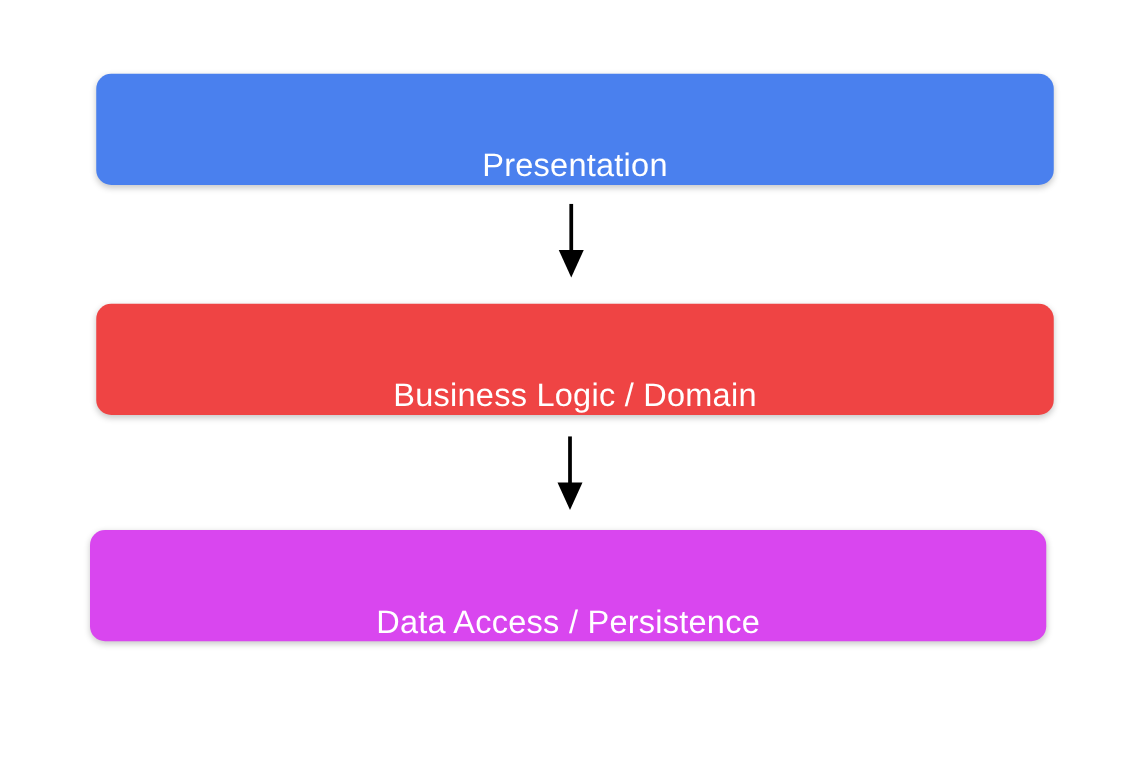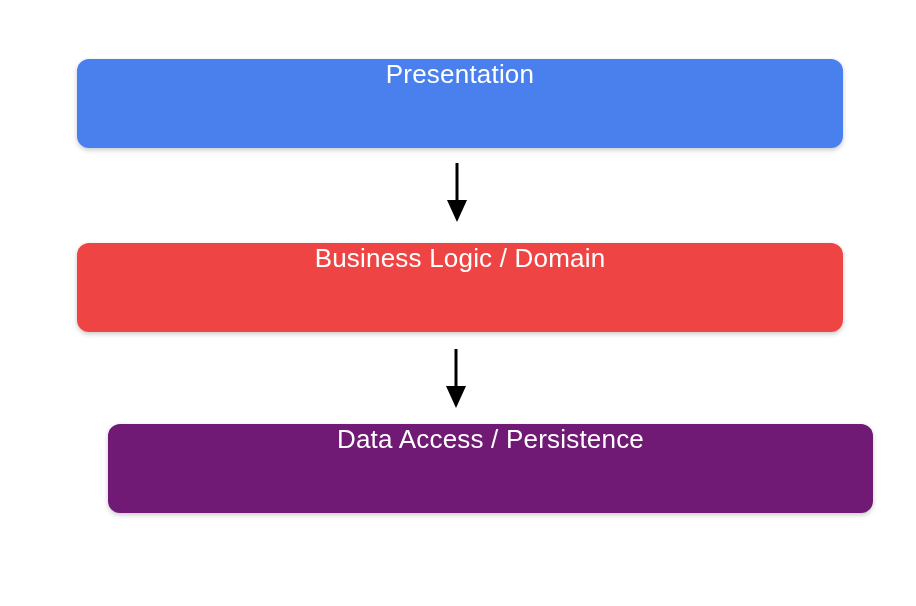--- a/index.html
+++ b/index.html
@@ -13,21 +13,21 @@
     width: 916px;
     height: 606px;
     background: #ffffff;
     overflow: hidden;
   }
   .layer-box {
     position: absolute;
     height: 89px;
     border-radius: 12px;
     display: flex;
-    align-items: flex-start;
+    align-items: flex-end;
     justify-content: center;
     color: #ffffff;
     font-size: 26px;
     font-weight: 400;
     letter-spacing: 0.2px;
     box-shadow: 0 2px 5px rgba(0,0,0,0.22);
   }
   .layer-box.presentation { left: 77px; top: 59px;  width: 766px; }
   .layer-box.business     { left: 77px; top: 243px; width: 766px; }
   .layer-box.data         { left: 72px; top: 424px; width: 765px; }
@@ -55,17 +55,17 @@
 
   <div class="layer-box business" style="background-color: #ef4444;">
     <span>Business Logic / Domain</span>
   </div>
 
   <svg class="arrow arrow-2" viewBox="0 0 26 60">
     <line x1="13" y1="0" x2="13" y2="40" stroke="#000000" stroke-width="3"></line>
     <polygon points="3,37 23,37 13,59" fill="#000000"></polygon>
   </svg>
 
-  <div class="layer-box data" style="background-color: #701a75; margin-left: 36px;">
+  <div class="layer-box data" style="background-color: #d946ef;">
     <span>Data Access / Persistence</span>
   </div>
 
 </div>
 
 </body></html>

